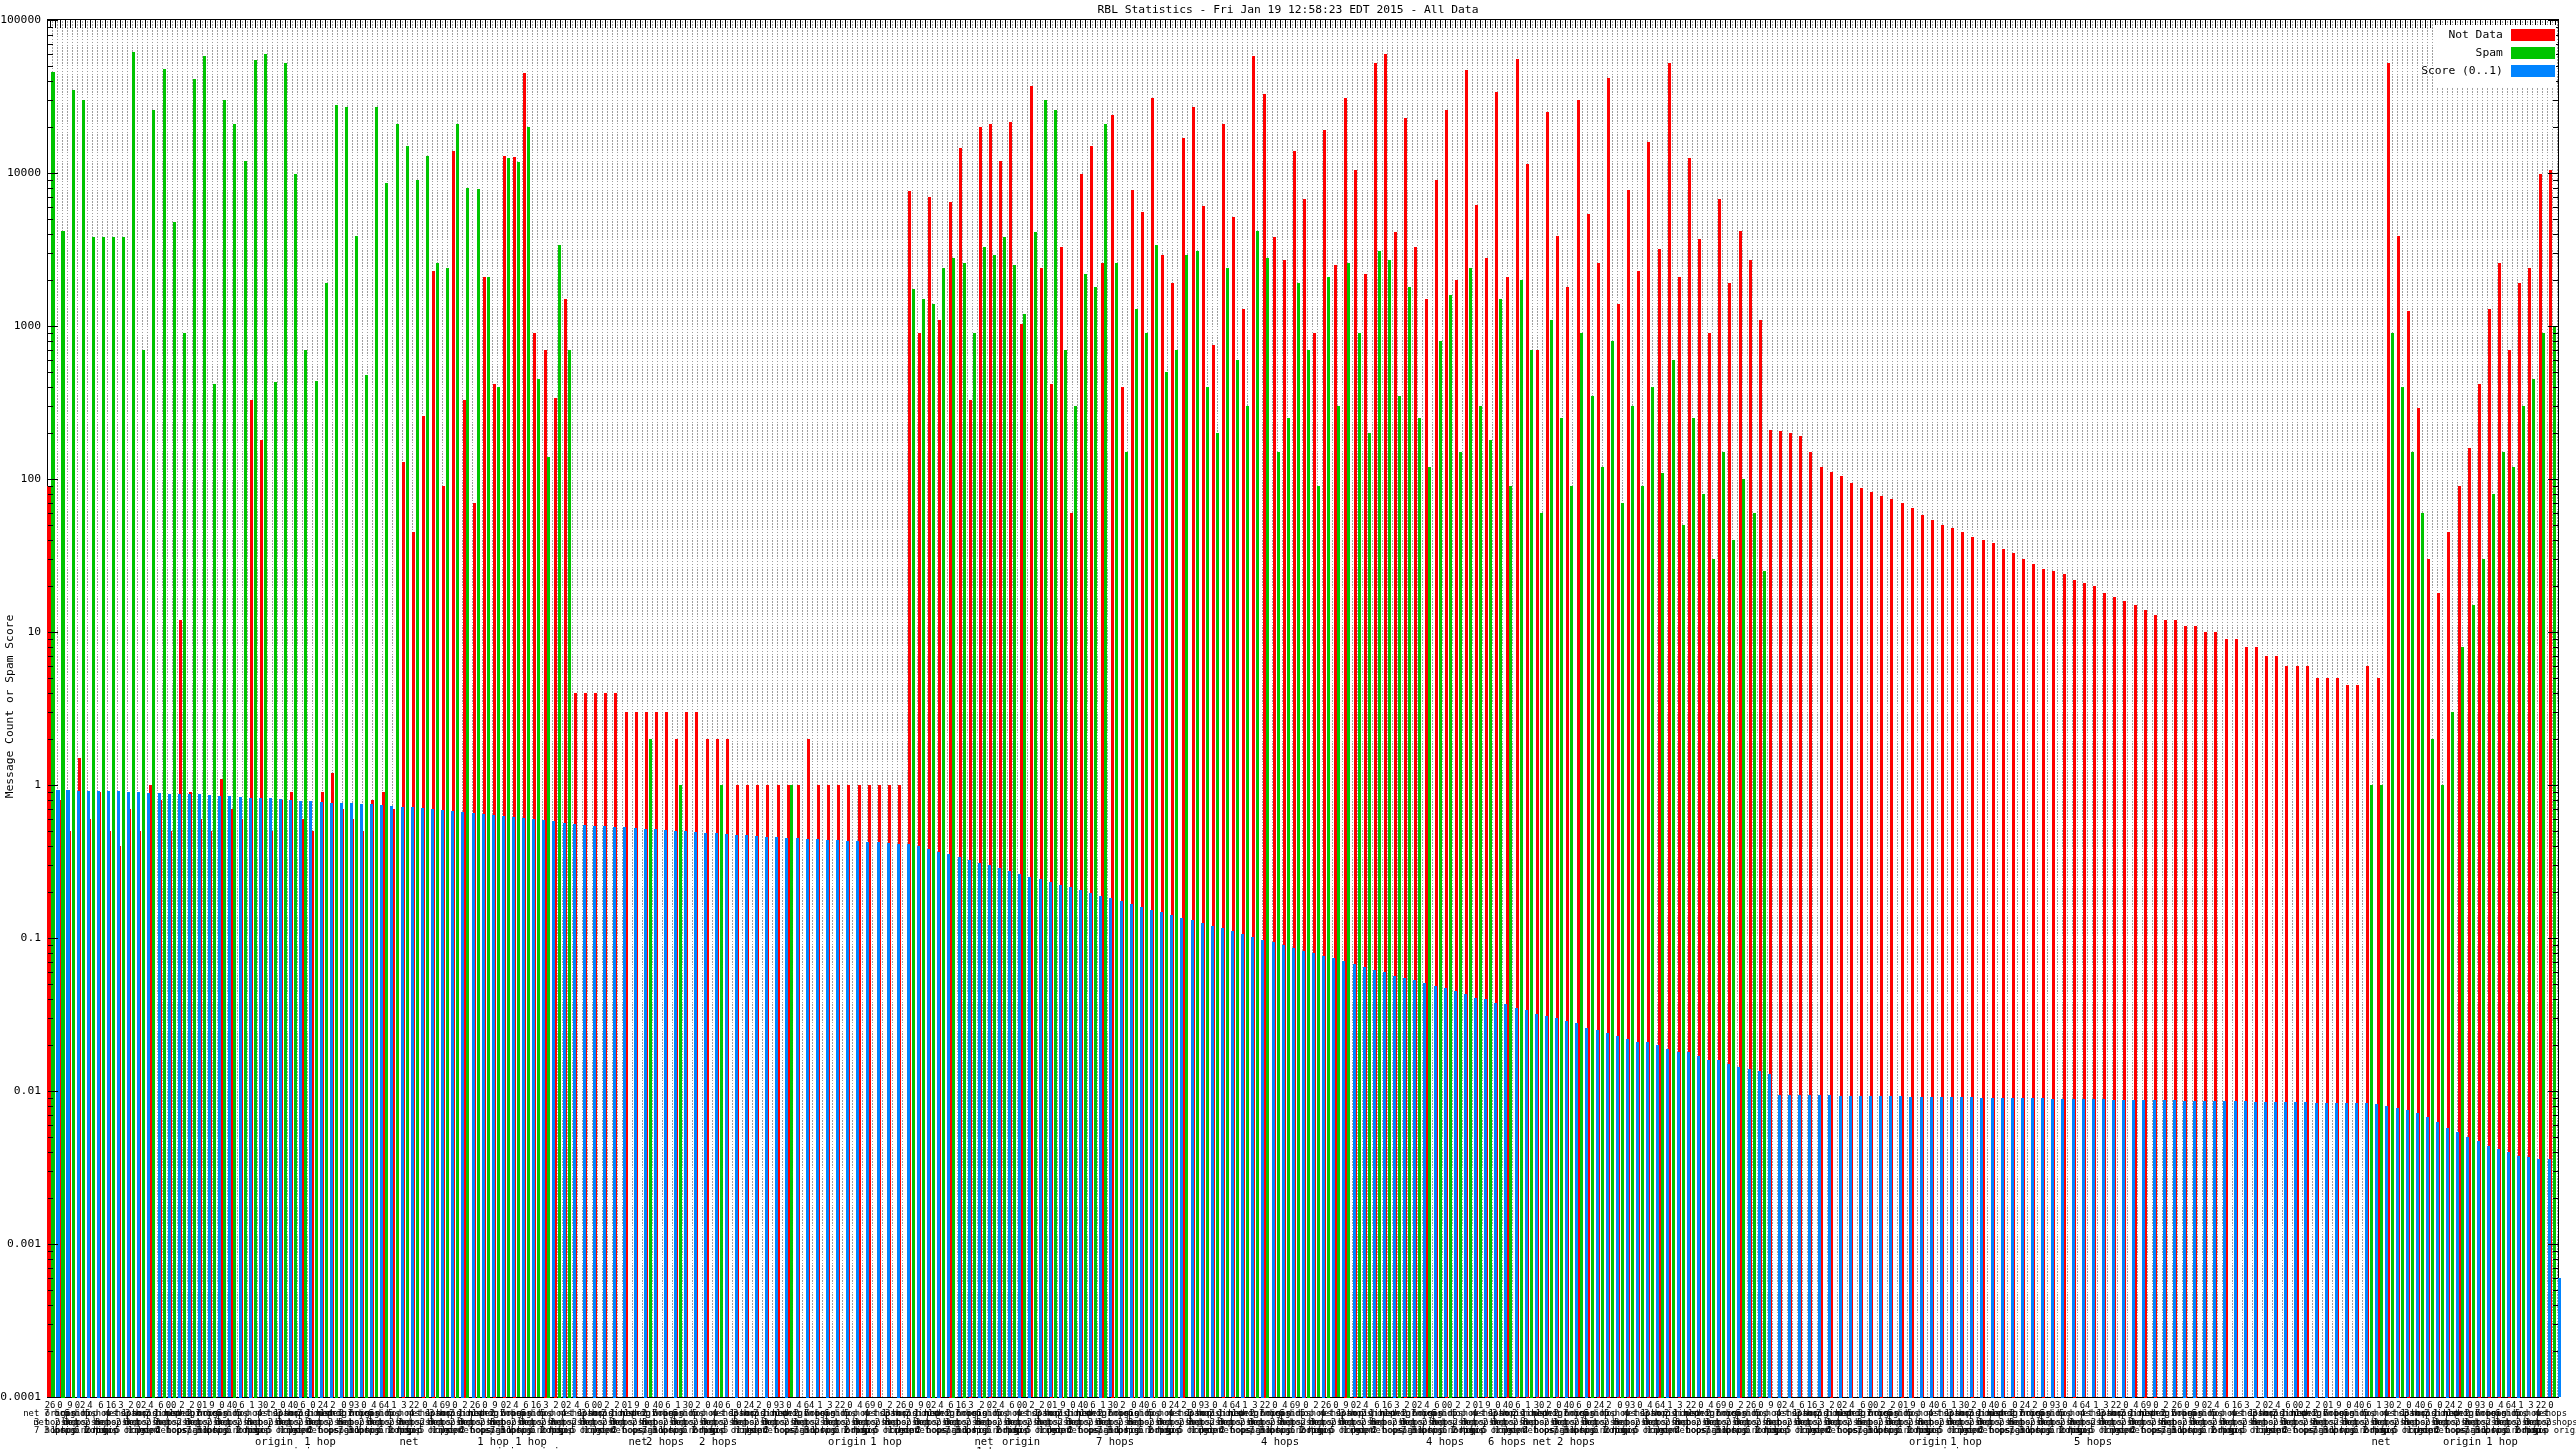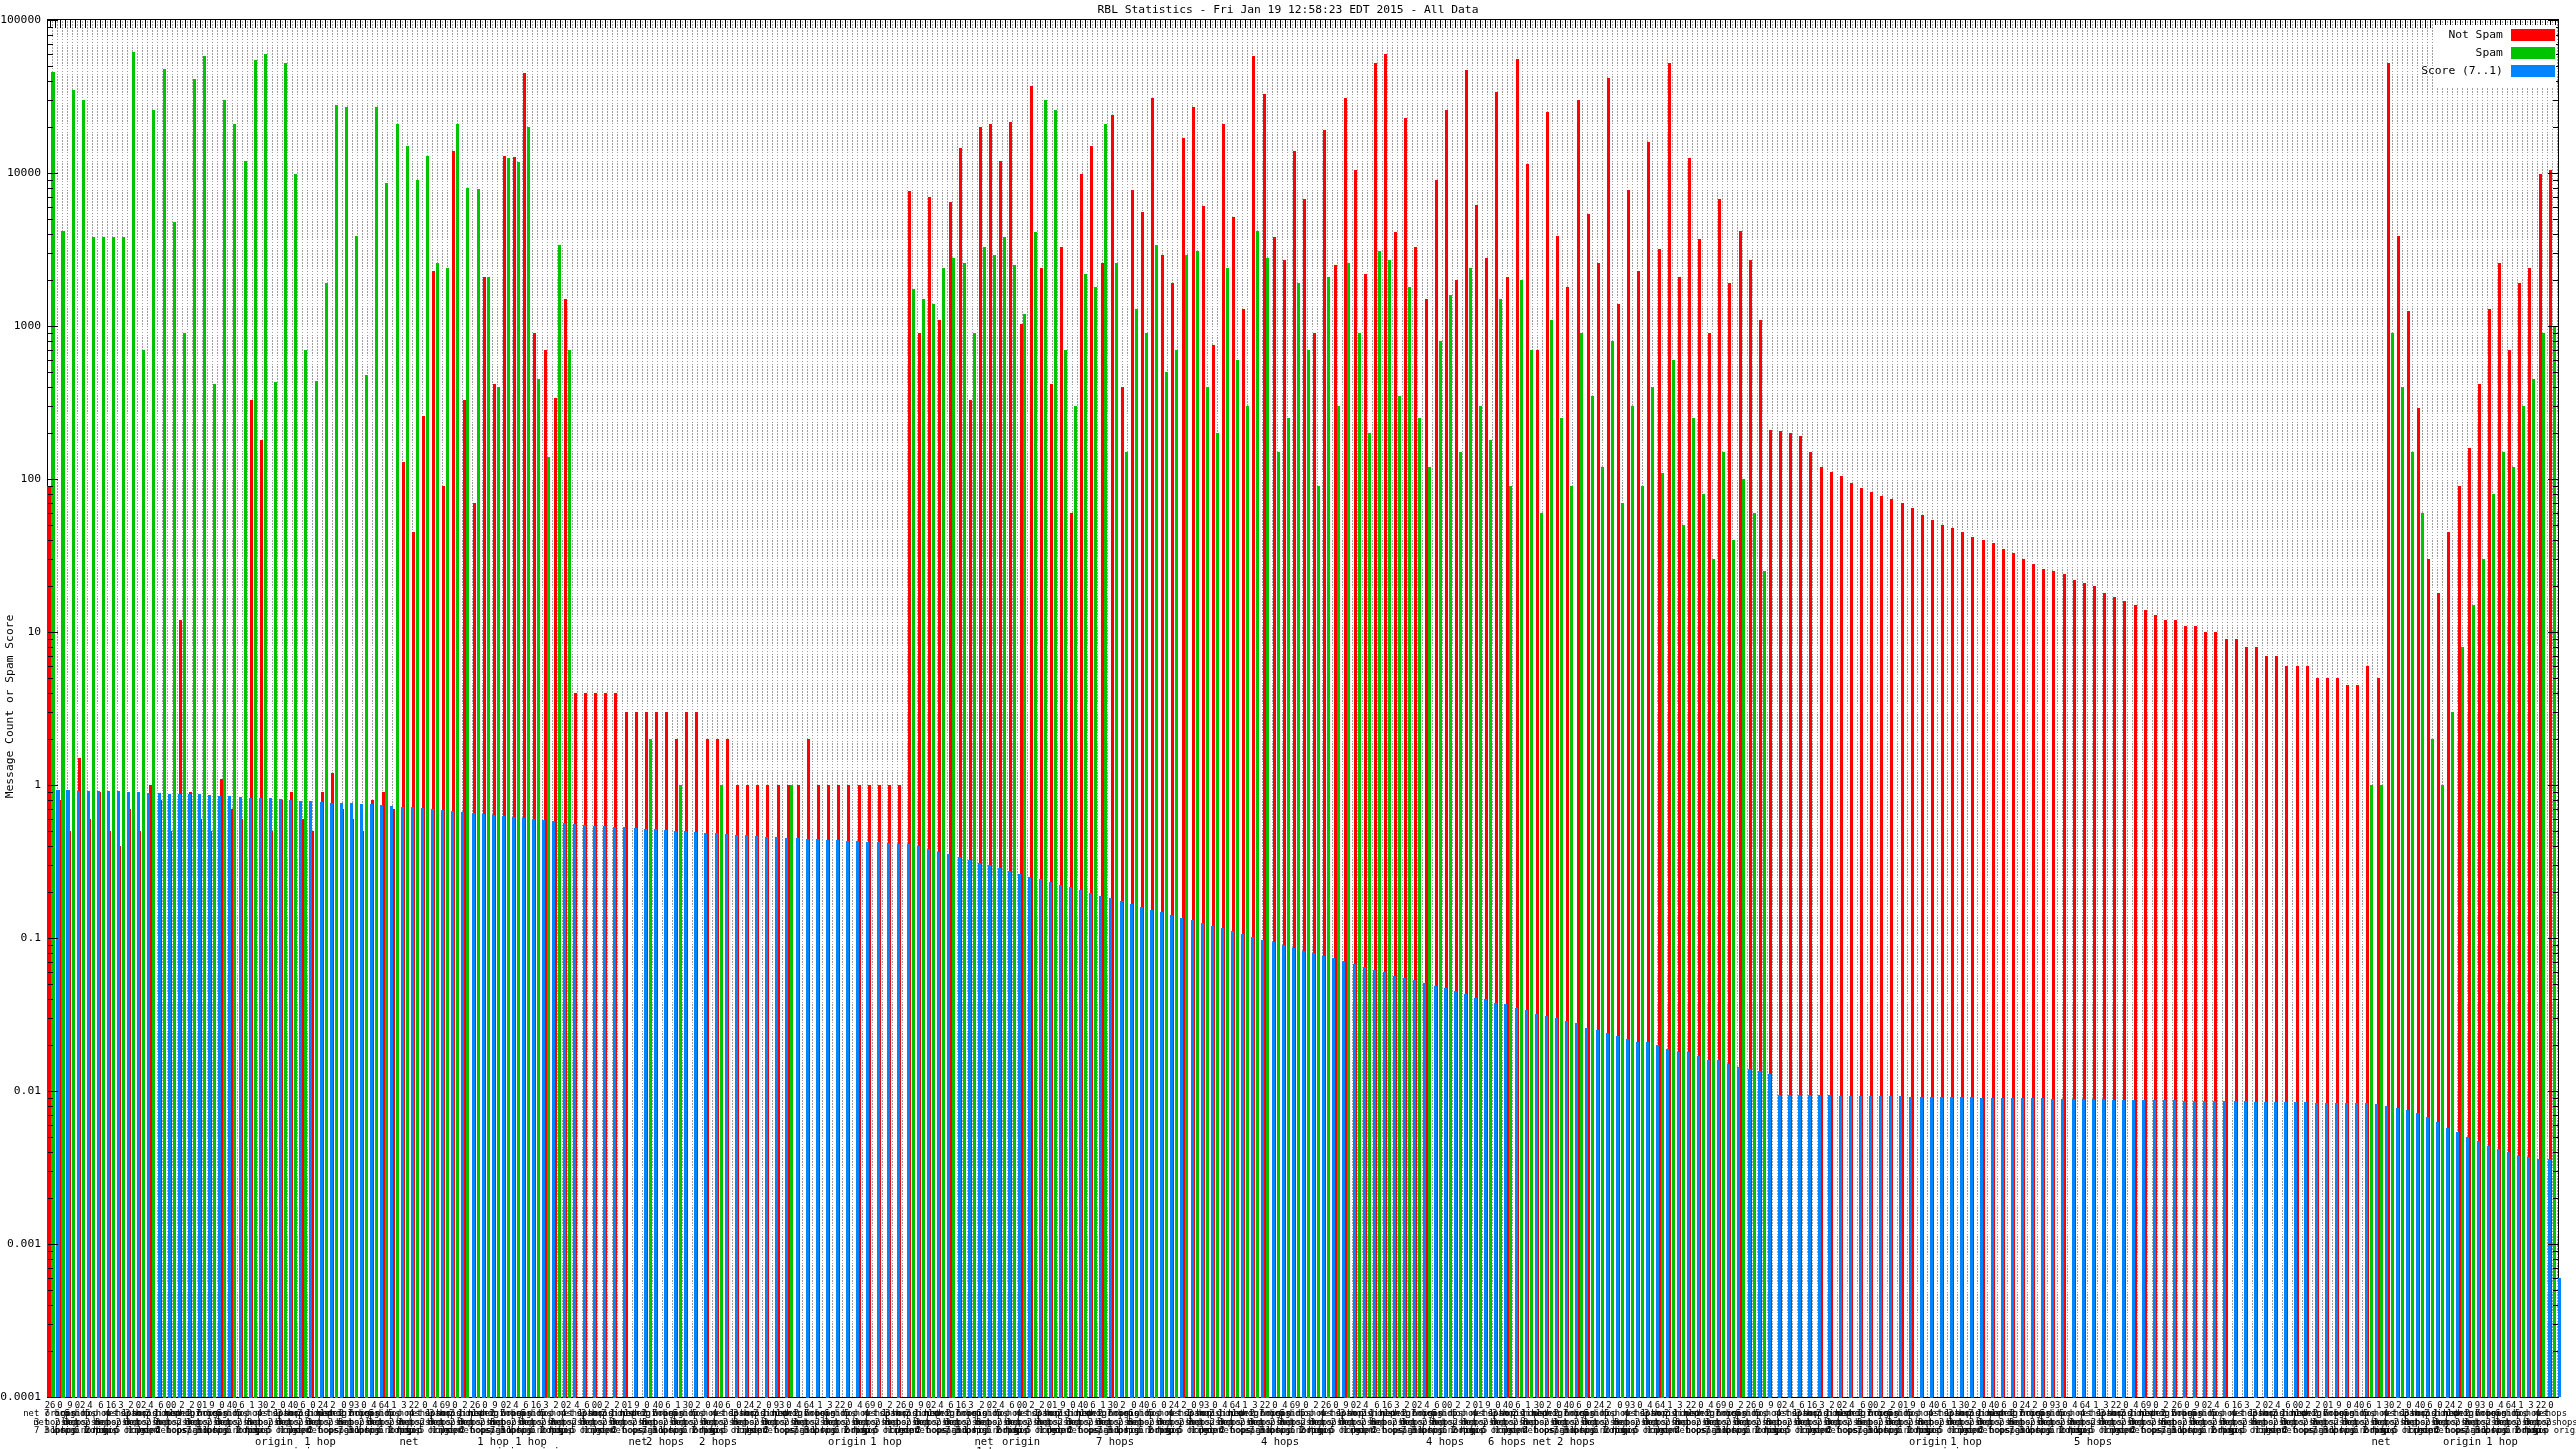--- a/index.html
+++ b/index.html
@@ -867,23 +867,23 @@
         <div class="tic" style="left: 2505px; top: 1285px; width: 4.8px; height: 0.8px;"></div>
         <div class="tic" style="left: 0px; top: 1304px; width: 4.8px; height: 0.8px;"></div>
         <div class="tic" style="left: 2505px; top: 1304px; width: 4.8px; height: 0.8px;"></div>
         <div class="tic" style="left: 0px; top: 1331px; width: 4.8px; height: 0.8px;"></div>
         <div class="tic" style="left: 2505px; top: 1331px; width: 4.8px; height: 0.8px;"></div>
         <div class="tic" style="left: 0px; top: 1377px; width: 9.7px; height: 0.8px;"></div>
         <div class="tic" style="left: 2500px; top: 1377px; width: 9.7px; height: 0.8px;"></div>
       </div>
     <div id="legendbox"></div>
     <div id="legend">
-        <div class="legend-row" style="top: 9.7px;"><span class="legend-text">Not Spam</span><span class="legend-swatch" style="background: rgb(255, 0, 0);"></span></div>
+        <div class="legend-row" style="top: 9.7px;"><span class="legend-text">Not Data</span><span class="legend-swatch" style="background: rgb(255, 0, 0);"></span></div>
         <div class="legend-row" style="top: 27px;"><span class="legend-text">Spam</span><span class="legend-swatch" style="background: rgb(0, 196, 0);"></span></div>
-        <div class="legend-row" style="top: 45px;"><span class="legend-text">Score (7..1)</span><span class="legend-swatch" style="background: rgb(0, 132, 255);"></span></div>
+        <div class="legend-row" style="top: 45px;"><span class="legend-text">Score (0..1)</span><span class="legend-swatch" style="background: rgb(0, 132, 255);"></span></div>
       </div>
   </div>
 
   <div id="yticklabels">
       <div class="ytick-label" style="top: 18.5px; left: -56px;">100000</div>
       <div class="ytick-label" style="top: 172px; left: -56px;">10000</div>
       <div class="ytick-label" style="top: 325px; left: -56px;">1000</div>
       <div class="ytick-label" style="top: 478px; left: -56px;">100</div>
       <div class="ytick-label" style="top: 631px; left: -56px;">10</div>
       <div class="ytick-label" style="top: 784px; left: -56px;">1</div>

